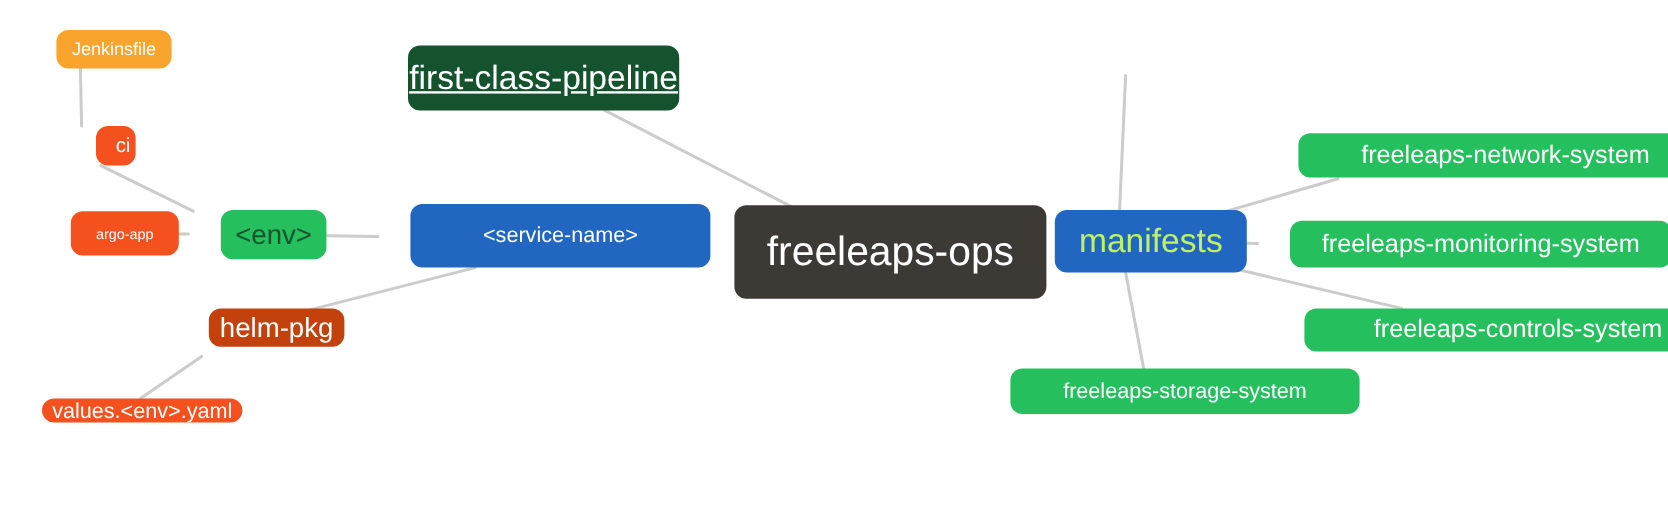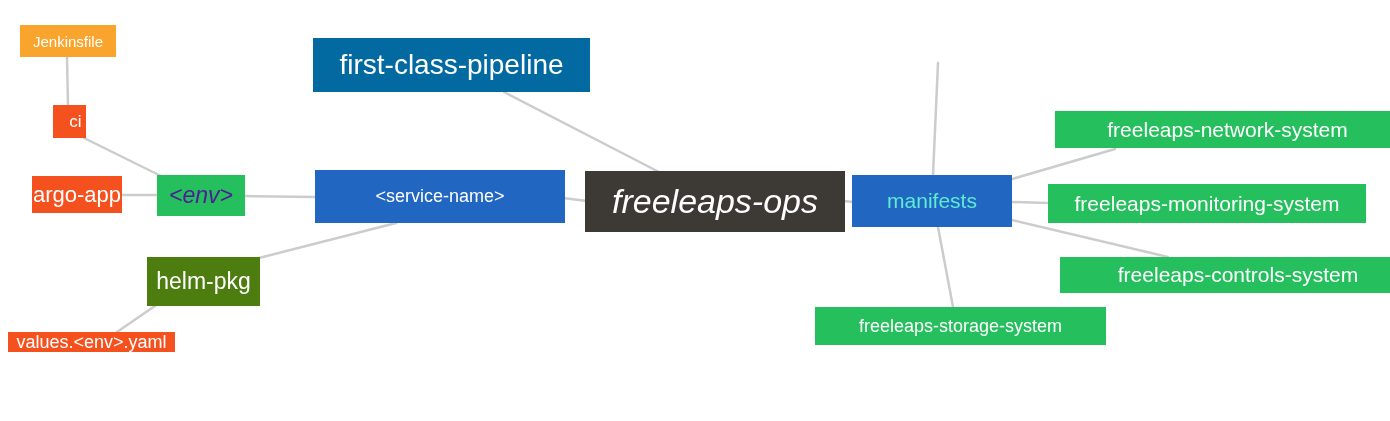--- a/index.html
+++ b/index.html
@@ -29,24 +29,25 @@
     fill: none;
   }
   .node {
     position: absolute;
     z-index: 1;
     display: flex;
     align-items: center;
     justify-content: center;
     color: #ffffff;
     white-space: nowrap;
-    border-radius: 0;
+    border-radius: 10px;
     box-sizing: border-box;
     cursor: pointer;
     user-select: none;
+    margin-left: 27px;
   }
 </style>
 </head>
 <body style="background: rgb(255, 255, 255);">
 
 <div class="canvas">
 
   <svg class="edges" viewBox="0 0 1390 421">
     <line class="edge" x1="67" y1="57" x2="68" y2="105"></line>
     <line class="edge" x1="84" y1="138" x2="161" y2="176"></line>
@@ -61,35 +62,35 @@
     <line class="edge" x1="1012" y1="179" x2="1115" y2="149"></line>
     <line class="edge" x1="1012" y1="202" x2="1048" y2="203"></line>
     <line class="edge" x1="1012" y1="220" x2="1168" y2="257"></line>
     <line class="edge" x1="938" y1="227" x2="953" y2="307"></line>
   </svg>
 
   <div class="node" style="left: 20px; top: 25px; width: 96px; height: 32px; font-size: 15px; background: rgb(249, 164, 44); color: rgb(255, 255, 255);">Jenkinsfile</div>
 
   <div class="node" style="left: 53px; top: 105px; width: 33px; height: 33px; font-size: 17px; background: rgb(244, 81, 30); color: rgb(255, 255, 255); padding-left: 12px;">ci</div>
 
-  <div class="node" style="left: 32px; top: 176px; width: 90px; height: 37px; font-size: 22px; background: rgb(244, 81, 30); color: rgb(255, 255, 255);">argo-app</div>
+  <div class="node" style="left: 32px; top: 176px; width: 90px; height: 37px; font-size: 12px; background: rgb(244, 81, 30); color: rgb(255, 255, 255);">argo-app</div>
 
-  <div class="node" style="left: 157px; top: 175px; width: 88px; height: 41px; font-size: 23px; background: rgb(37, 192, 93); color: #4c1d95; font-style: italic;">&lt;env&gt;</div>
+  <div class="node" style="left: 157px; top: 175px; width: 88px; height: 41px; font-size: 23px; background: rgb(37, 192, 93); color: #14532d;">&lt;env&gt;</div>
 
-  <div class="node" style="left: 147px; top: 257px; width: 113px; height: 49px; font-size: 23px; background: #4d7c0f; color: rgb(255, 255, 255);">helm-pkg</div>
+  <div class="node" style="left: 147px; top: 257px; width: 113px; height: 32px; font-size: 23px; background: #c2410c; color: rgb(255, 255, 255);">helm-pkg</div>
 
   <div class="node" style="left: 8px; top: 332px; width: 167px; height: 20px; font-size: 18px; background: rgb(244, 81, 30); color: rgb(255, 255, 255);">values.&lt;env&gt;.yaml</div>
 
-  <div class="node" style="left: 313px; top: 38px; width: 277px; height: 54px; font-size: 28px; background: #0369a1; color: rgb(255, 255, 255);">first-class-pipeline</div>
+  <div class="node" style="left: 313px; top: 38px; width: 226px; height: 54px; font-size: 28px; background: #14532d; color: rgb(255, 255, 255); text-decoration: underline;">first-class-pipeline</div>
 
   <div class="node" style="left: 315px; top: 170px; width: 250px; height: 53px; font-size: 18px; background: rgb(33, 103, 193); color: rgb(255, 255, 255);">&lt;service-name&gt;</div>
 
-  <div class="node" style="left: 585px; top: 171px; width: 260px; height: 61px; font-size: 34px; background: rgb(61, 57, 53); color: rgb(255, 255, 255); font-style: italic;">freeleaps-ops</div>
+  <div class="node" style="left: 585px; top: 171px; width: 260px; height: 78px; font-size: 34px; background: rgb(61, 57, 53); color: rgb(255, 255, 255);">freeleaps-ops</div>
 
-  <div class="node" style="left: 852px; top: 175px; width: 160px; height: 52px; font-size: 21px; background: rgb(33, 103, 193); color: #5eead4;">manifests</div>
+  <div class="node" style="left: 852px; top: 175px; width: 160px; height: 52px; font-size: 28px; background: rgb(33, 103, 193); color: #bef264;">manifests</div>
 
 
   <div class="node" style="left: 1055px; top: 111px; width: 345px; height: 37px; font-size: 21px; background: rgb(37, 192, 93); color: rgb(255, 255, 255);">freeleaps-network-system</div>
 
   <div class="node" style="left: 1048px; top: 184px; width: 318px; height: 39px; font-size: 21px; background: rgb(37, 192, 93); color: rgb(255, 255, 255);">freeleaps-monitoring-system</div>
 
   <div class="node" style="left: 1060px; top: 257px; width: 356px; height: 36px; font-size: 21px; background: rgb(37, 192, 93); color: rgb(255, 255, 255);">freeleaps-controls-system</div>
 
   <div class="node" style="left: 815px; top: 307px; width: 291px; height: 38px; font-size: 18px; background: rgb(37, 192, 93); color: rgb(255, 255, 255);">freeleaps-storage-system</div>
 

